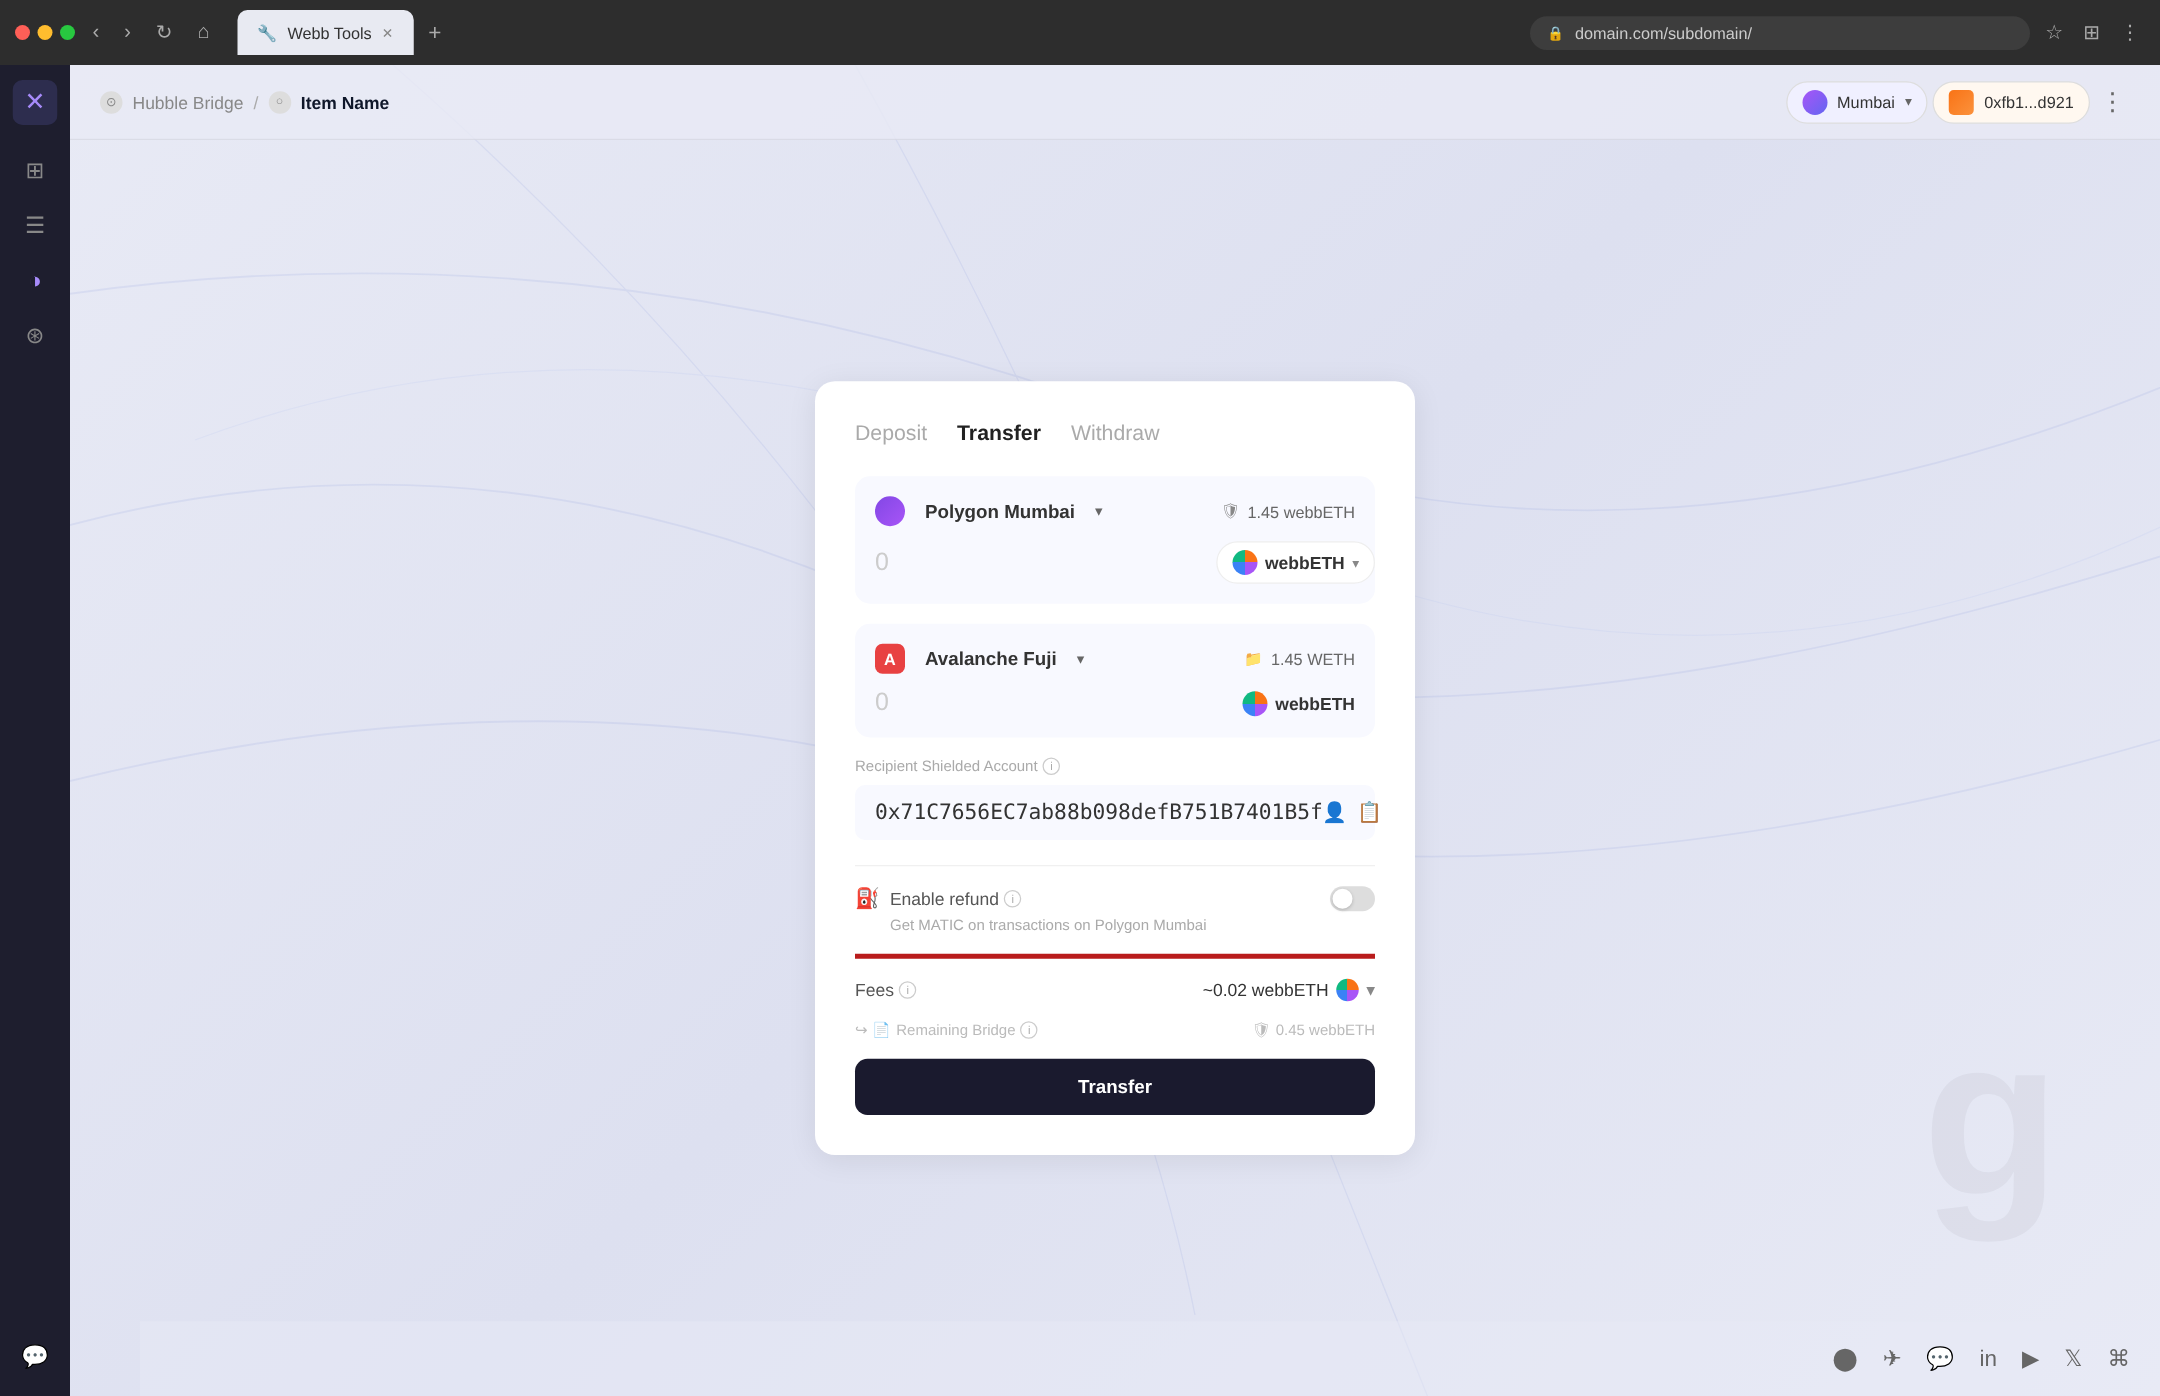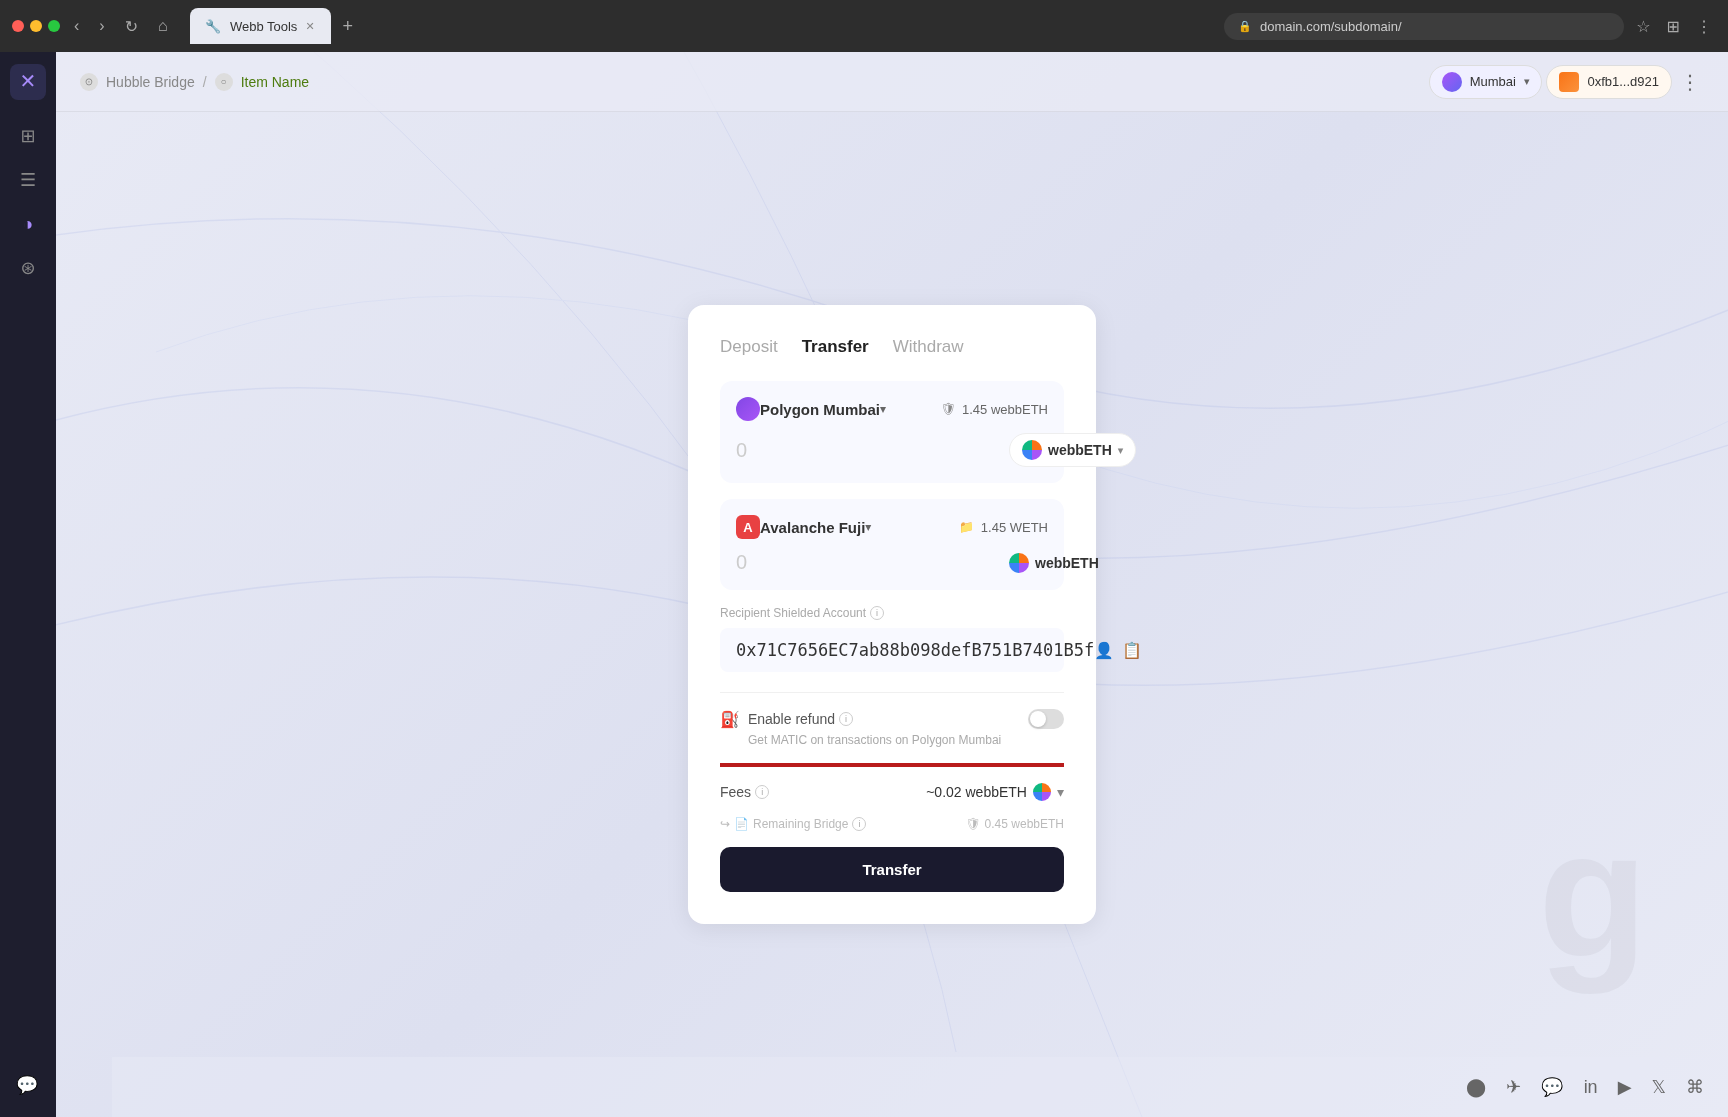--- a/index.html
+++ b/index.html
@@ -37,45 +37,45 @@
     .main { flex: 1; position: relative; overflow: hidden; }
 
     
     .bg-pattern { position: absolute; inset: 0; background: linear-gradient(135deg, #e8eaf5 0%, #dde0f0 50%, #e8eaf5 100%); }
 
     
     .header { position: relative; z-index: 10; height: 60px; display: flex; align-items: center; justify-content: space-between; padding: 0 24px; border-bottom: 1px solid rgba(0,0,0,0.06); background: rgba(232,234,245,0.8); }
     .breadcrumb { display: flex; align-items: center; gap: 8px; color: #666; font-size: 14px; }
     .breadcrumb-link { color: #888; cursor: pointer; display: flex; align-items: center; gap: 6px; }
     .breadcrumb-sep { color: #aaa; }
-    .breadcrumb-current { color: #4d7c0f; font-weight: 400; display: flex; align-items: center; gap: 6px; }
+    .breadcrumb-current { color: #0f172a; font-weight: 700; display: flex; align-items: center; gap: 6px; }
     .breadcrumb-icon { width: 18px; height: 18px; border-radius: 50%; background: #ddd; display: inline-flex; align-items: center; justify-content: center; font-size: 10px; color: #888; }
 
     .header-right { display: flex; align-items: center; gap: 4px; }
     .network-btn { background: #f0f0ff; border: 1px solid #ddd; border-radius: 20px; padding: 6px 12px; cursor: pointer; display: flex; align-items: center; gap: 8px; font-size: 13px; color: #333; }
     .network-icon { width: 20px; height: 20px; border-radius: 50%; background: linear-gradient(135deg, #a855f7, #6366f1); display: inline-block; }
     .wallet-btn { background: #fff8f0; border: 1px solid #ddd; border-radius: 20px; padding: 6px 12px; cursor: pointer; display: flex; align-items: center; gap: 8px; font-size: 13px; color: #333; }
     .wallet-icon { width: 20px; height: 20px; border-radius: 4px; background: linear-gradient(135deg, #f97316, #fb923c); display: inline-block; }
     .more-btn { background: none; border: none; color: #666; cursor: pointer; font-size: 20px; padding: 4px; }
 
     
     .content { position: relative; z-index: 5; display: flex; align-items: center; justify-content: center; height: calc(100% - 60px); }
 
     
-    .card { background: #fff; border-radius: 16px; padding: 32px; width: 408px; box-shadow: 0 4px 24px rgba(0,0,0,0.08); }
+    .card { background: #fff; border-radius: 16px; padding: 32px; width: 480px; box-shadow: 0 4px 24px rgba(0,0,0,0.08); }
 
     
     .tabs { display: flex; gap: 24px; margin-bottom: 24px; }
     .tab-btn { background: none; border: none; font-size: 17px; cursor: pointer; color: #aaa; font-weight: 500; padding: 0; }
     .tab-btn.active { color: #222; font-weight: 600; }
 
     
     .chain-section { background: #f8f9ff; border-radius: 12px; padding: 16px; margin-bottom: 16px; }
     .chain-header { display: flex; justify-content: space-between; align-items: center; margin-bottom: 12px; }
-    .chain-selector { display: flex; align-items: center; gap: 0; cursor: pointer; }
+    .chain-selector { display: flex; align-items: center; gap: 16px; cursor: pointer; }
     .chain-icon { width: 24px; height: 24px; border-radius: 50%; }
     .polygon-icon { background: linear-gradient(135deg, #8247e5, #a855f7); }
     .avalanche-icon { background: #e84142; display: flex; align-items: center; justify-content: center; color: white; font-size: 12px; font-weight: bold; border-radius: 6px; }
     .chain-name { font-size: 15px; font-weight: 600; color: #333; }
     .chevron-down { color: #666; font-size: 12px; }
     .chain-balance { display: flex; align-items: center; gap: 6px; color: #666; font-size: 13px; }
     .shield-icon { color: #888; font-size: 12px; }
     .folder-icon { color: #888; font-size: 12px; }
 
     .amount-row { display: flex; align-items: center; gap: 8px; }

